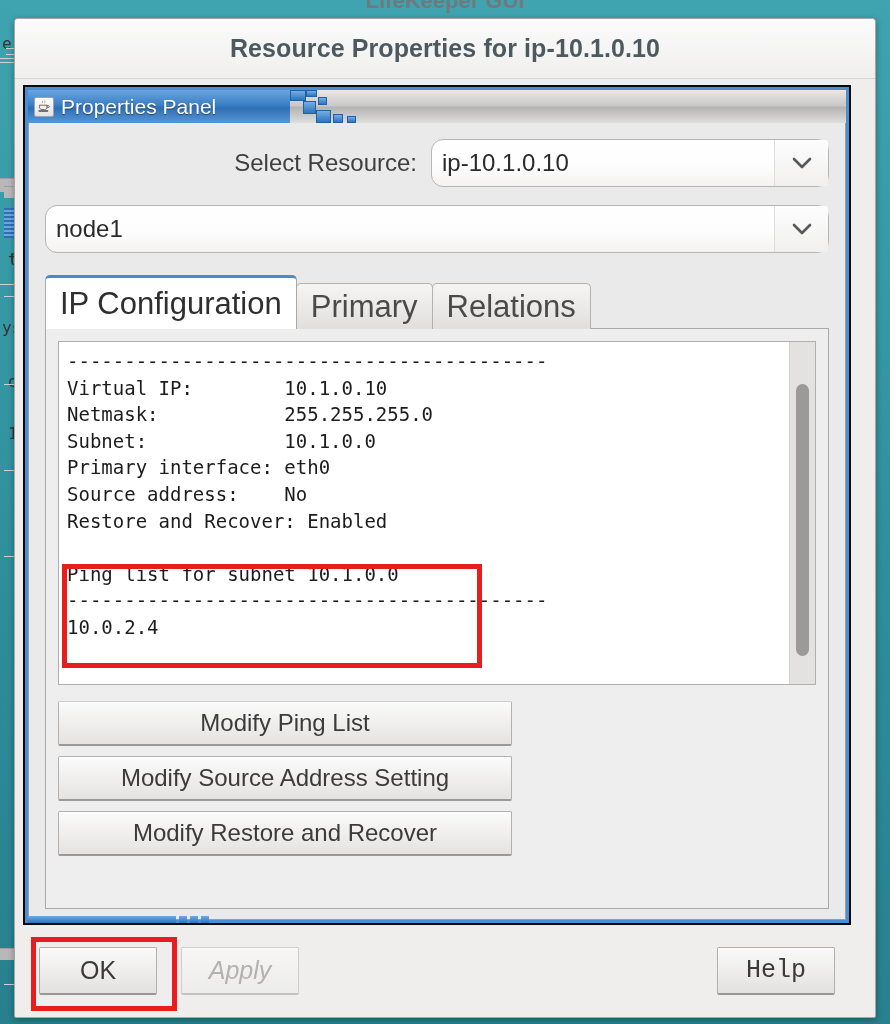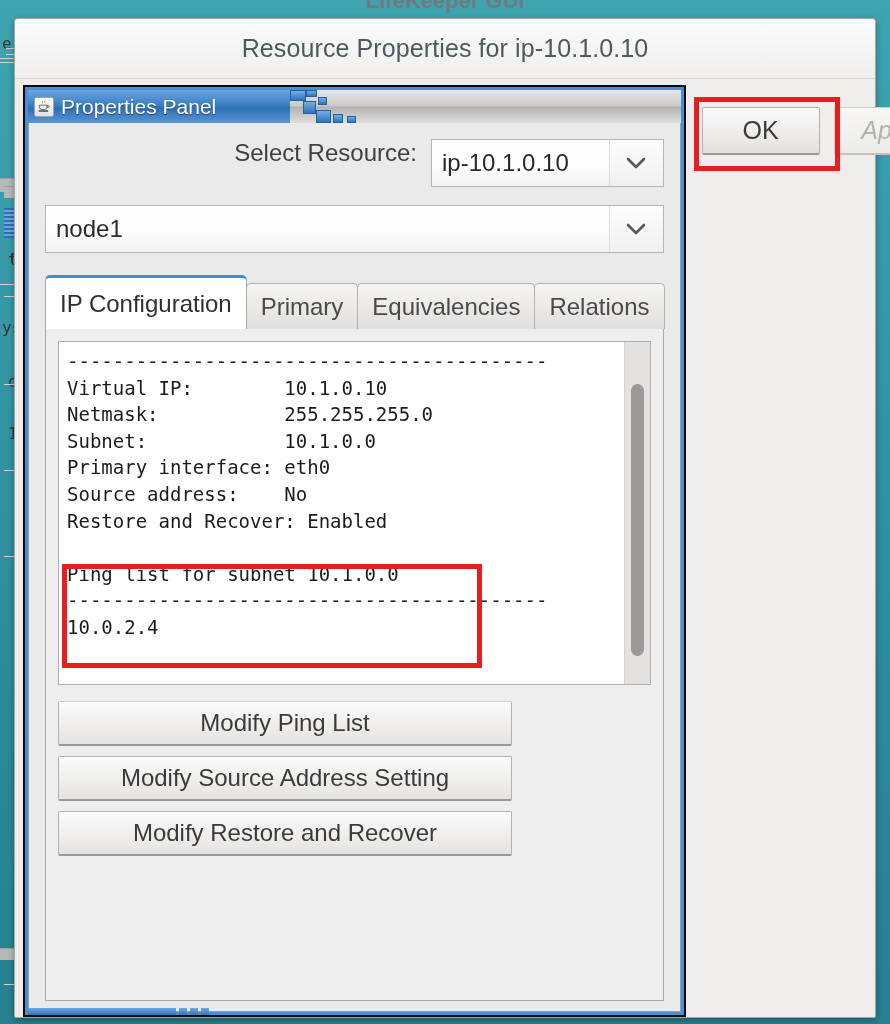--- a/index.html
+++ b/index.html
@@ -64,28 +64,28 @@
   #dialog-titlebar {
     height: 60px;
     flex: 0 0 60px;
     background: linear-gradient(180deg,#fbfbfb 0%, #f0efee 100%);
     border-bottom: 1px solid #d6d5d4;
     border-radius: 3px 3px 0 0;
     display: flex; align-items: center; justify-content: center;
   }
   #dialog-title {
     font-size: 25px;
-    font-weight: normal;
+    font-weight: bold;
     color: #4c5a60;
     letter-spacing: .1px;
   }
   #dialog-body {
     flex: 1 1 auto;
-    padding: 6px 12px 0 8px;
-    display: flex; flex-direction: row;
+    padding: 6px 24px 0 8px;
+    display: flex; flex-direction: column;
     min-height: 0;
   }
 
   
   #properties-frame {
     flex: 1 1 auto;
     min-height: 0;
     border: 2px solid #0a0a0a;
     background: #4a8fd4;
     padding: 3px;
@@ -147,37 +147,37 @@
     height: 7px; width: 148px;
     background: linear-gradient(180deg,#6ea9e2,#2f74ba);
   }
   #frame-bottom-deco .sq {
     height: 7px; width: 8px; margin-left: 3px;
     background: linear-gradient(180deg,#6ea9e2,#2f74ba);
   }
 
   
   .selector-row {
-    display: flex; 
+    display: flex; align-items: center;
     margin-bottom: 18px;
   }
   .selector-label {
     width: 386px;
     text-align: right;
     padding-right: 14px;
     font-size: 24px;
     color: #3f3f3f;
     white-space: nowrap;
   }
   .combo {
     flex: 1 1 auto;
     height: 48px;
     background: linear-gradient(180deg,#ffffff 0%, #fdfdfd 55%, #f4f3f2 100%);
     border: 1px solid #b6b5b4;
-    border-radius: 0;
+    border-radius: 12px;
     display: flex; align-items: center;
     position: relative;
     box-shadow: inset 0 1px 0 #ffffff;
   }
   .combo-value {
     font-size: 24px;
     color: #2a2a2a;
     padding-left: 10px;
     white-space: nowrap;
   }
@@ -195,21 +195,21 @@
     display: flex; align-items: flex-end;
     height: 54px;
     margin-top: 4px;
     position: relative;
     z-index: 2;
   }
   .tab {
     height: 46px;
     padding: 0 14px;
     display: flex; align-items: center;
-    font-size: 24px;
+    font-size: 31px;
     color: #4a4a4a;
     background: linear-gradient(180deg,#f6f5f4,#e0dfde);
     border: 1px solid #b3b2b1;
     border-bottom: none;
     border-radius: 5px 5px 0 0;
     margin-right: -1px;
     white-space: nowrap;
   }
   .tab.active {
     height: 54px;
@@ -297,21 +297,21 @@
     flex: 0 0 92px;
     height: 92px;
     display: flex; align-items: center;
     padding: 0 16px;
     position: relative;
   }
   .footer-btn {
     height: 48px;
     min-width: 118px;
     padding: 0 20px;
-    margin-right: 14px;
+    margin-right: 24px;
     background: linear-gradient(180deg,#fafafa 0%, #efeeed 50%, #e2e1e0 100%);
     border: 1px solid #b0afae;
     border-bottom: 2px solid #999897;
     border-radius: 2px;
     display: flex; align-items: center; justify-content: center;
     font-size: 25px;
     color: #3a3a3a;
     box-shadow: inset 0 1px 0 #ffffff;
   }
   .footer-btn.disabled {
@@ -431,23 +431,20 @@
         </div>
 
         <div id="tabstrip">
           <div class="tab active">
             <span>IP Configuration</span>
           </div>
           <div class="tab">
             <span>Primary</span>
           </div>
           <div class="tab">
-            <span>Equivalencies</span>
-          </div>
-          <div class="tab">
             <span>Relations</span>
           </div>
         </div>
 
         <div id="tab-panel">
 
           <div id="text-area-wrap">
             <div id="text-area">------------------------------------------
 Virtual IP:        10.1.0.10
 Netmask:           255.255.255.0

